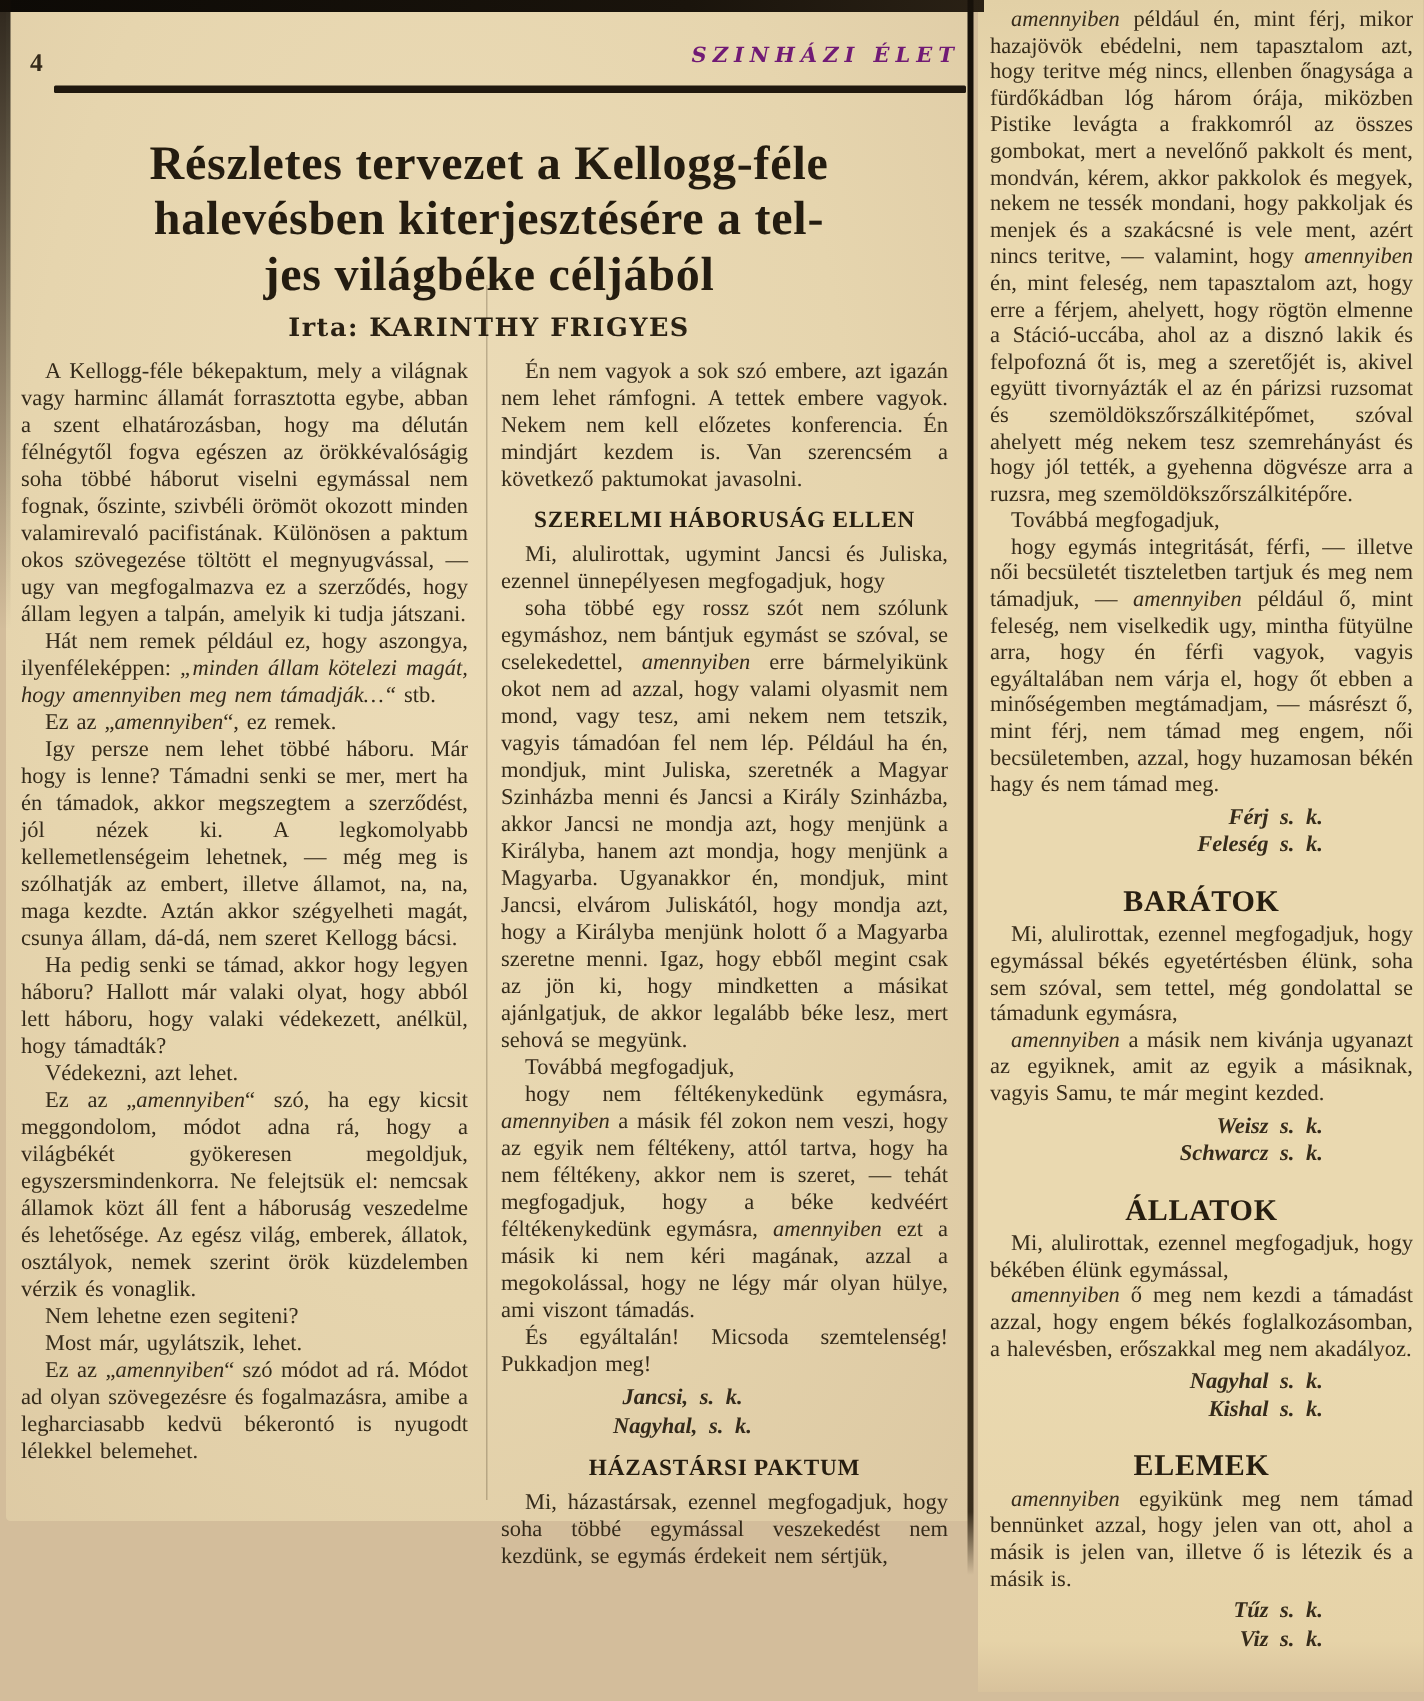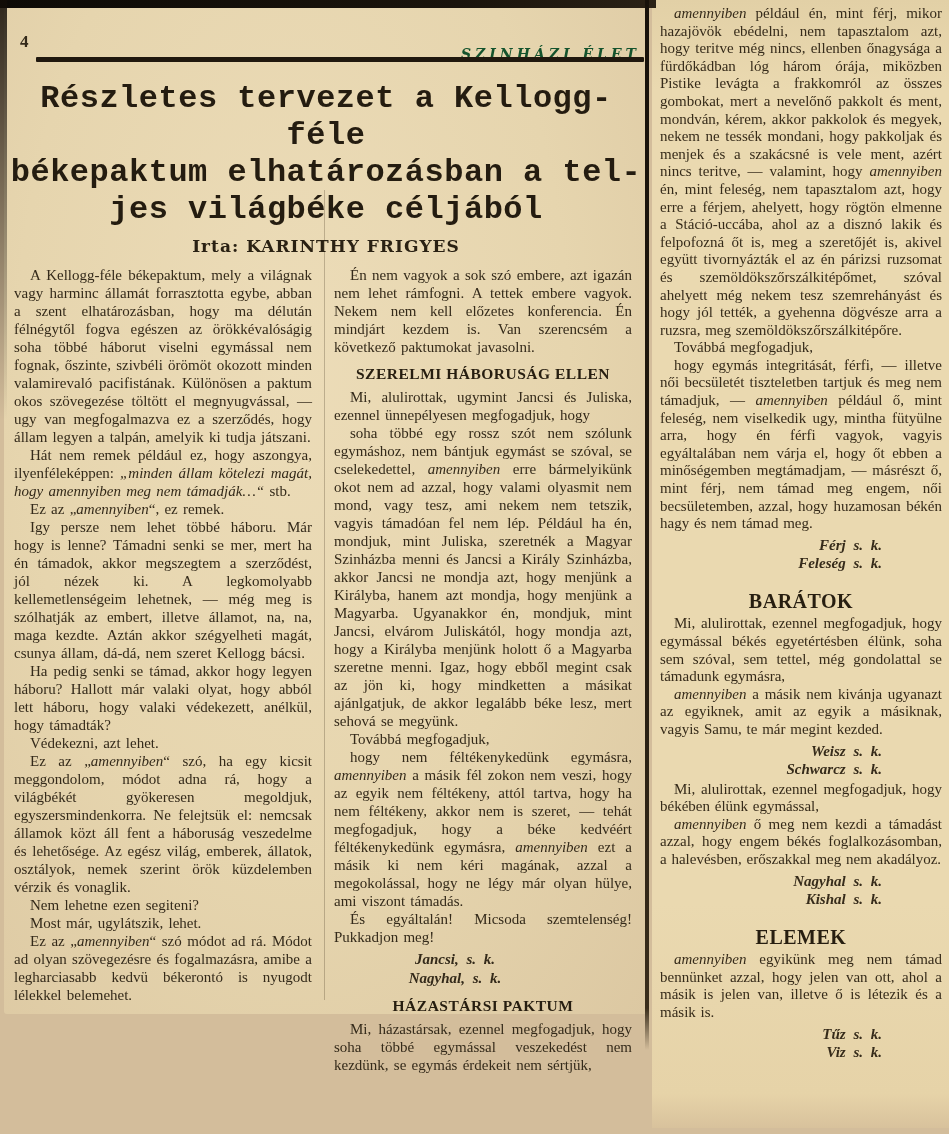--- a/index.html
+++ b/index.html
@@ -34,29 +34,29 @@
   .col-rule{
     position:absolute;left:324px;top:190px;width:1px;height:810px;
     background:rgba(70,55,32,.28);
   }
 
   
   .left-region{position:absolute;left:8px;top:10px;width:636px;}
   .header-row{position:relative;height:52px;}
   .page-number{position:absolute;left:12px;bottom:10px;font-weight:bold;font-size:17px;}
   .magazine-name{
-    position:absolute;right:4px;bottom:0;
+    position:absolute;right:4px;bottom:17px;
     font-family:"DejaVu Serif",serif;font-style:italic;font-weight:bold;
-    font-size:14px;letter-spacing:4px;color:#14532d;
+    font-size:14px;letter-spacing:4px;color:#701a75;
   }
   .header-rule{position:absolute;left:28px;right:0;bottom:0;height:5px;background:#20180e;border-radius:1px;}
 
   .article-title{
-    margin:18px 0 2px 0;text-align:center;
-    font-family:Liberation Mono, monospace;font-weight:bold;
+    margin:28px 0 2px 0;text-align:center;
+    font-family:Liberation Serif, serif;font-weight:bold;
     font-size:32px;line-height:37px;letter-spacing:0.5px;color:#241c10;
   }
   .byline{
     text-align:center;margin:8px 0 6px 0;
     font-family:"DejaVu Serif",serif;font-weight:bold;
     font-size:17px;letter-spacing:1px;color:#2a2113;
   }
 
   .columns{display:flex;gap:22px;padding:4px 2px 0 6px;}
   .bodycol{width:298px;font-size:15px;line-height:18px;text-align:justify;}
@@ -98,21 +98,21 @@
 
 <div class="left-region">
   <div class="header-row">
     <span class="page-number">4</span>
     <span class="magazine-name">SZINHÁZI ÉLET</span>
     <div class="header-rule"></div>
   </div>
 
   <h1 class="article-title">
     <div>Részletes tervezet a Kellogg-féle</div>
-    <div>békepaktum elhatározásban a tel-</div>
+    <div>halevésben kiterjesztésére a tel-</div>
     <div>jes világbéke céljából</div>
   </h1>
 
   <div class="byline">Irta: KARINTHY FRIGYES</div>
 
   <div class="columns">
     <div class="bodycol">
         <p class="para"><span>A Kellogg-féle békepaktum, mely a világnak vagy harminc államát forrasztotta egybe, abban a szent elhatározásban, hogy ma délután félnégytől fogva egészen az örökkévalóságig soha többé háborut viselni egymással nem fognak, őszinte, szivbéli örömöt okozott minden valamirevaló pacifistának. Különösen a paktum okos szövegezése töltött el megnyugvással, — ugy van megfogalmazva ez a szerződés, hogy állam legyen a talpán, amelyik ki tudja játszani.</span></p>
         <p class="para"><span>Hát nem remek például ez, hogy aszongya, ilyenféleképpen: </span><span class="it">„minden állam kötelezi magát, hogy amennyiben meg nem támadják…“</span><span> stb.</span></p>
         <p class="para"><span>Ez az „</span><span class="it">amennyiben</span><span>“, ez remek.</span></p>
@@ -150,20 +150,21 @@
       <div>Férj s. k.</div>
       <div>Feleség s. k.</div>
     </div>
     <h3 class="sect">BARÁTOK</h3>
     <p class="para"><span>Mi, alulirottak, ezennel megfogadjuk, hogy egymással békés egyetértésben élünk, soha sem szóval, sem tettel, még gondolattal se támadunk egymásra,</span></p>
     <p class="para"><span class="it">amennyiben</span><span> a másik nem kivánja ugyanazt az egyiknek, amit az egyik a másiknak, vagyis Samu, te már megint kezded.</span></p>
     <div class="sig">
       <div>Weisz s. k.</div>
       <div>Schwarcz s. k.</div>
     </div>
+    <h3 class="sect">ÁLLATOK</h3>
     <p class="para"><span>Mi, alulirottak, ezennel megfogadjuk, hogy békében élünk egymással,</span></p>
     <p class="para"><span class="it">amennyiben</span><span> ő meg nem kezdi a támadást azzal, hogy engem békés foglalkozásomban, a halevésben, erőszakkal meg nem akadályoz.</span></p>
     <div class="sig">
       <div>Nagyhal s. k.</div>
       <div>Kishal s. k.</div>
     </div>
     <h3 class="sect">ELEMEK</h3>
     <p class="para"><span class="it">amennyiben</span><span> egyikünk meg nem támad bennünket azzal, hogy jelen van ott, ahol a másik is jelen van, illetve ő is létezik és a másik is.</span></p>
     <div class="sig">
       <div>Tűz s. k.</div>

